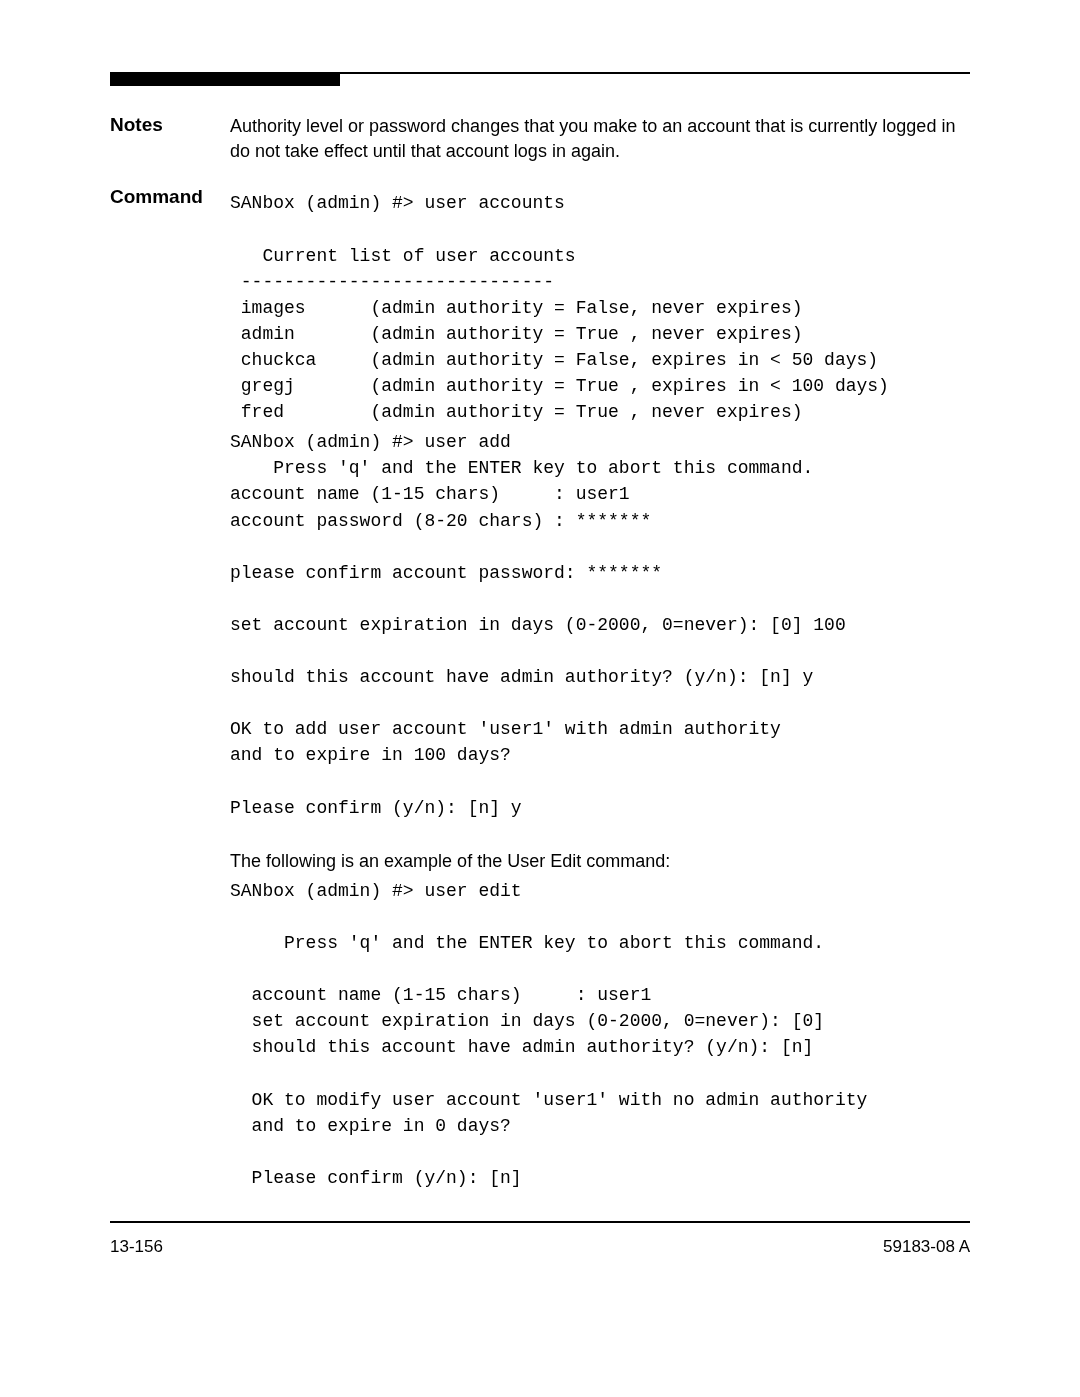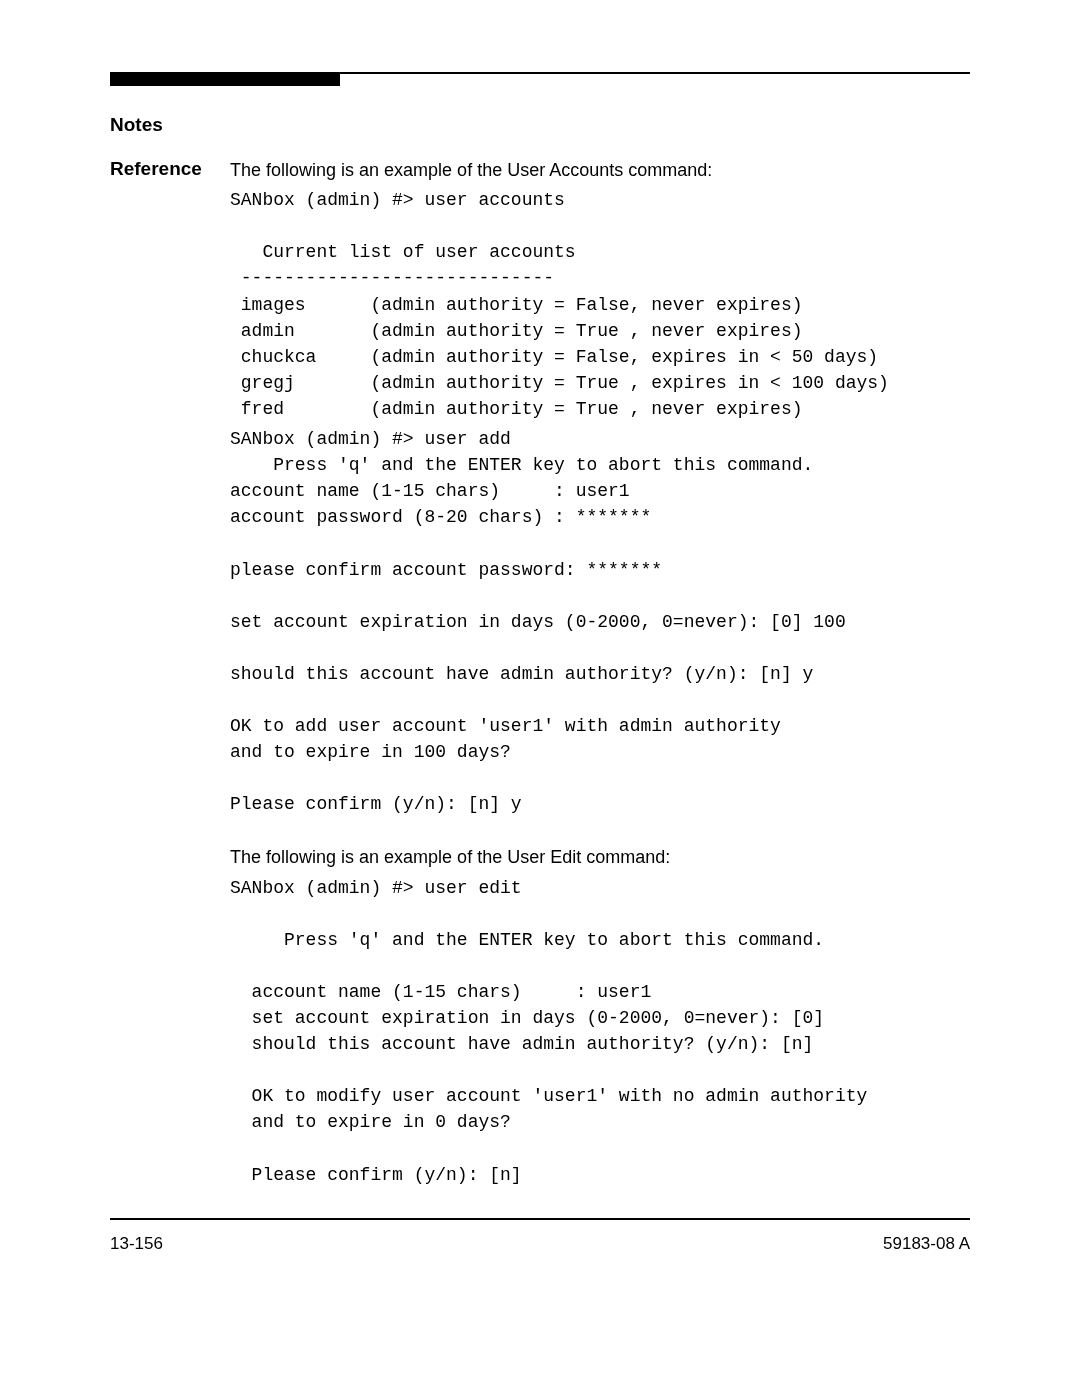--- a/index.html
+++ b/index.html
@@ -103,27 +103,27 @@
 <div class="page">
 
 
   <div class="thick-bar-row">
     <div class="thick-bar"></div>
     <div class="thin-bar"></div>
   </div>
 
   <div class="content-row">
     <div class="label-col">Notes</div>
+    <div class="text-col">Authority level or password changes that you make to an account that is currently logged in do not take effect until that account logs in again.</div>
   </div>
 
   <div class="content-row" style="margin-top:22px;">
-    <div class="label-col">Reference</div>
+    <div class="label-col">Command</div>
     <div class="text-col">
 
-      <div class="intro-text">The following is an example of the User Accounts command:</div>
       <pre class="code">SANbox (admin) #&gt; user accounts
 
    Current list of user accounts
  -----------------------------
  images      (admin authority = False, never expires)
  admin       (admin authority = True , never expires)
  chuckca     (admin authority = False, expires in &lt; 50 days)
  gregj       (admin authority = True , expires in &lt; 100 days)
  fred        (admin authority = True , never expires)</pre>
 

